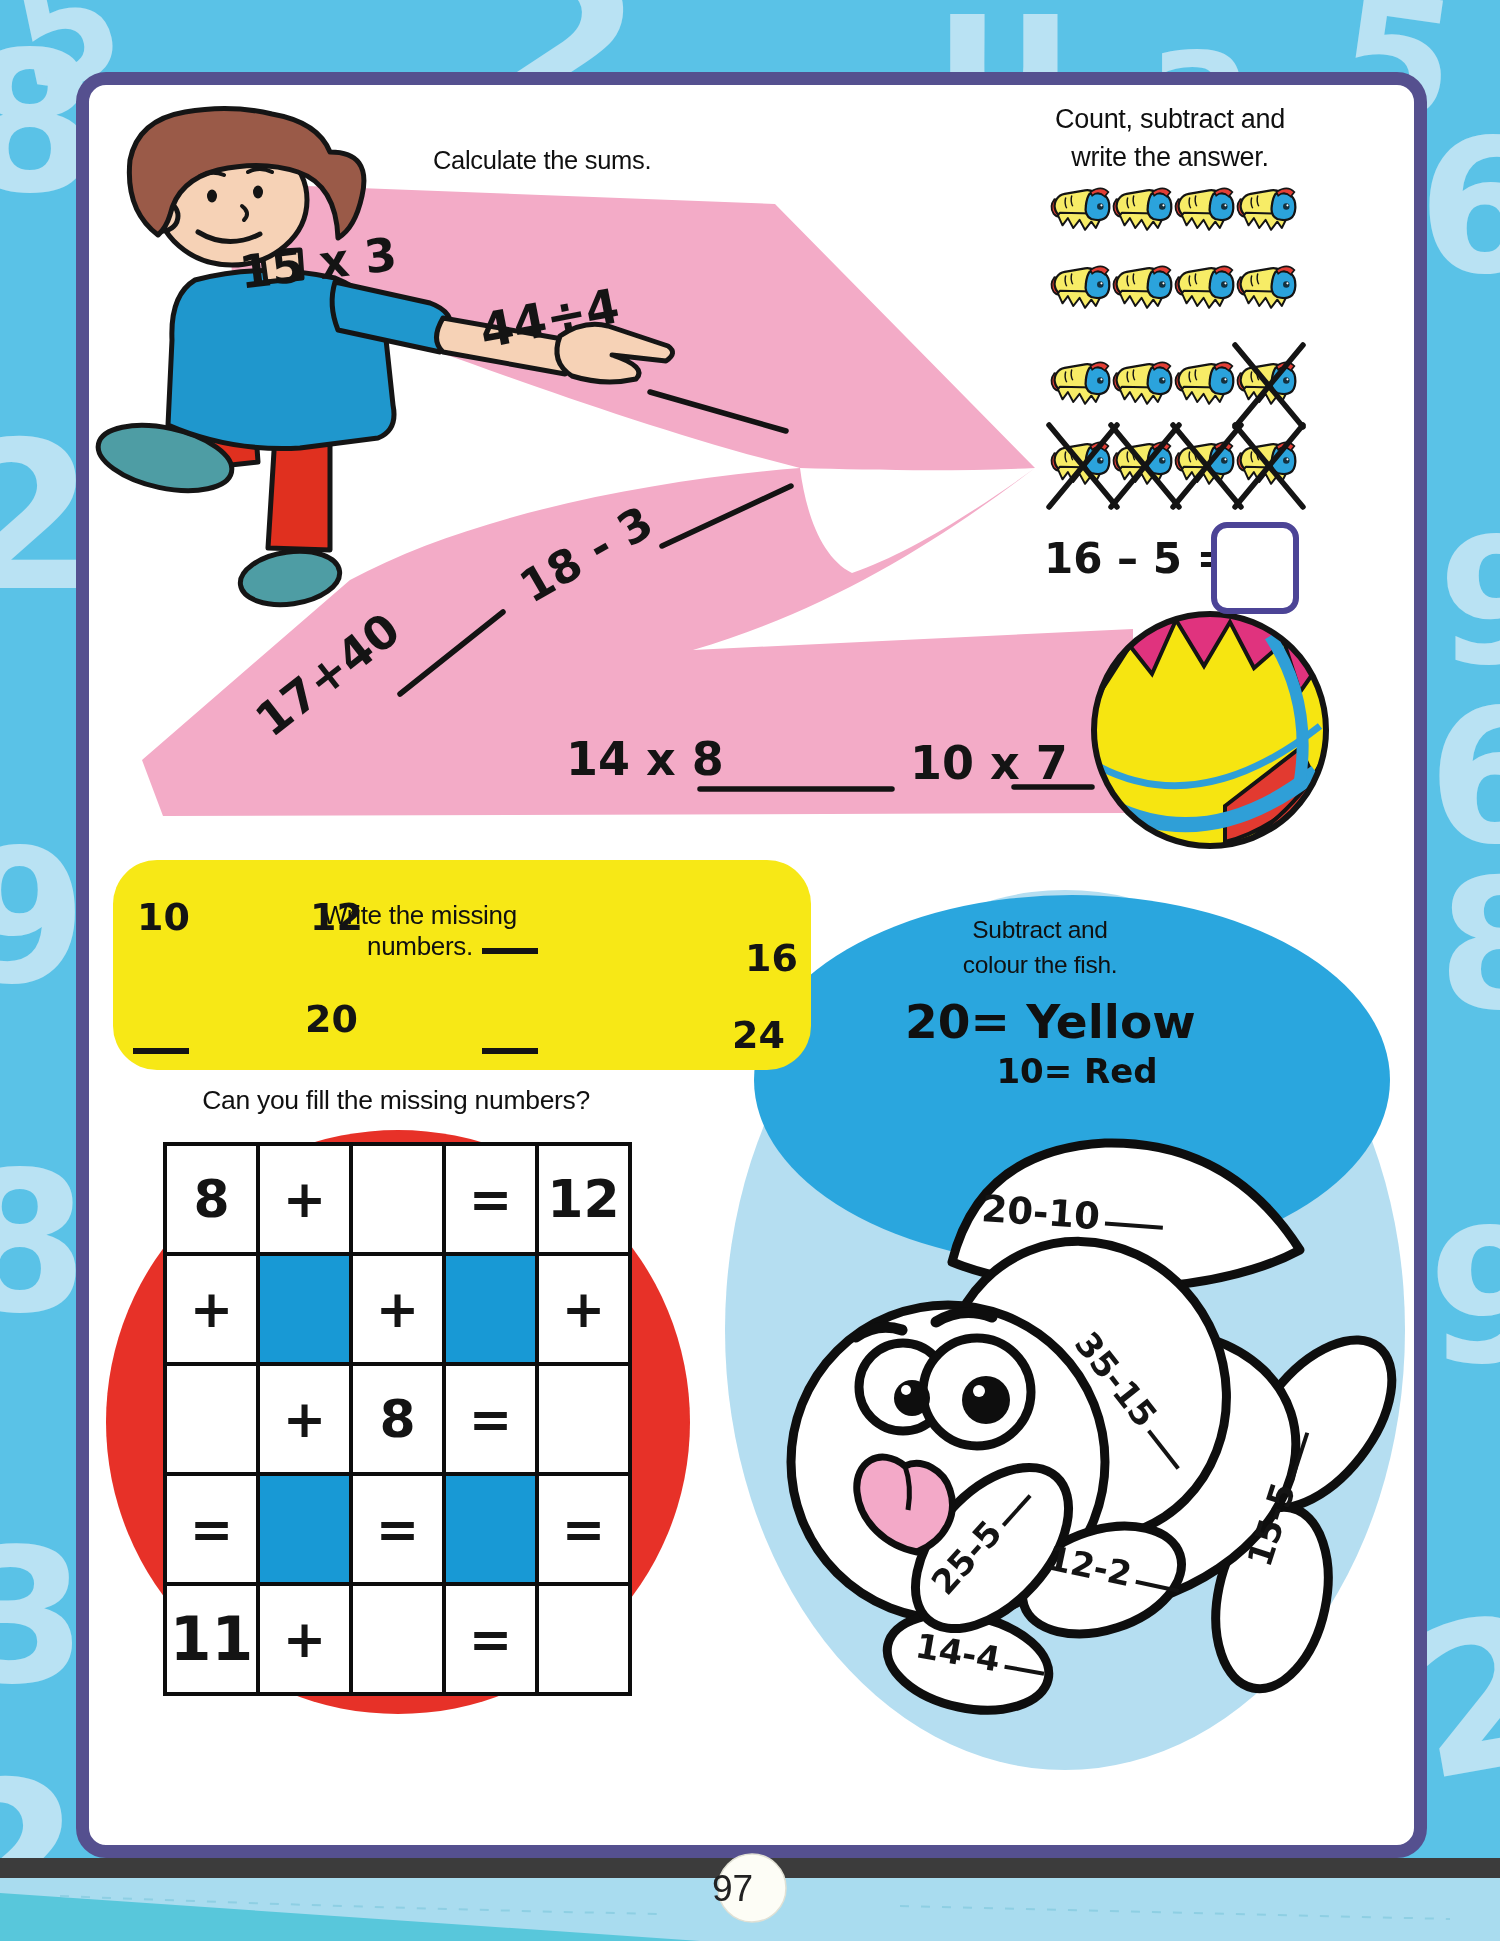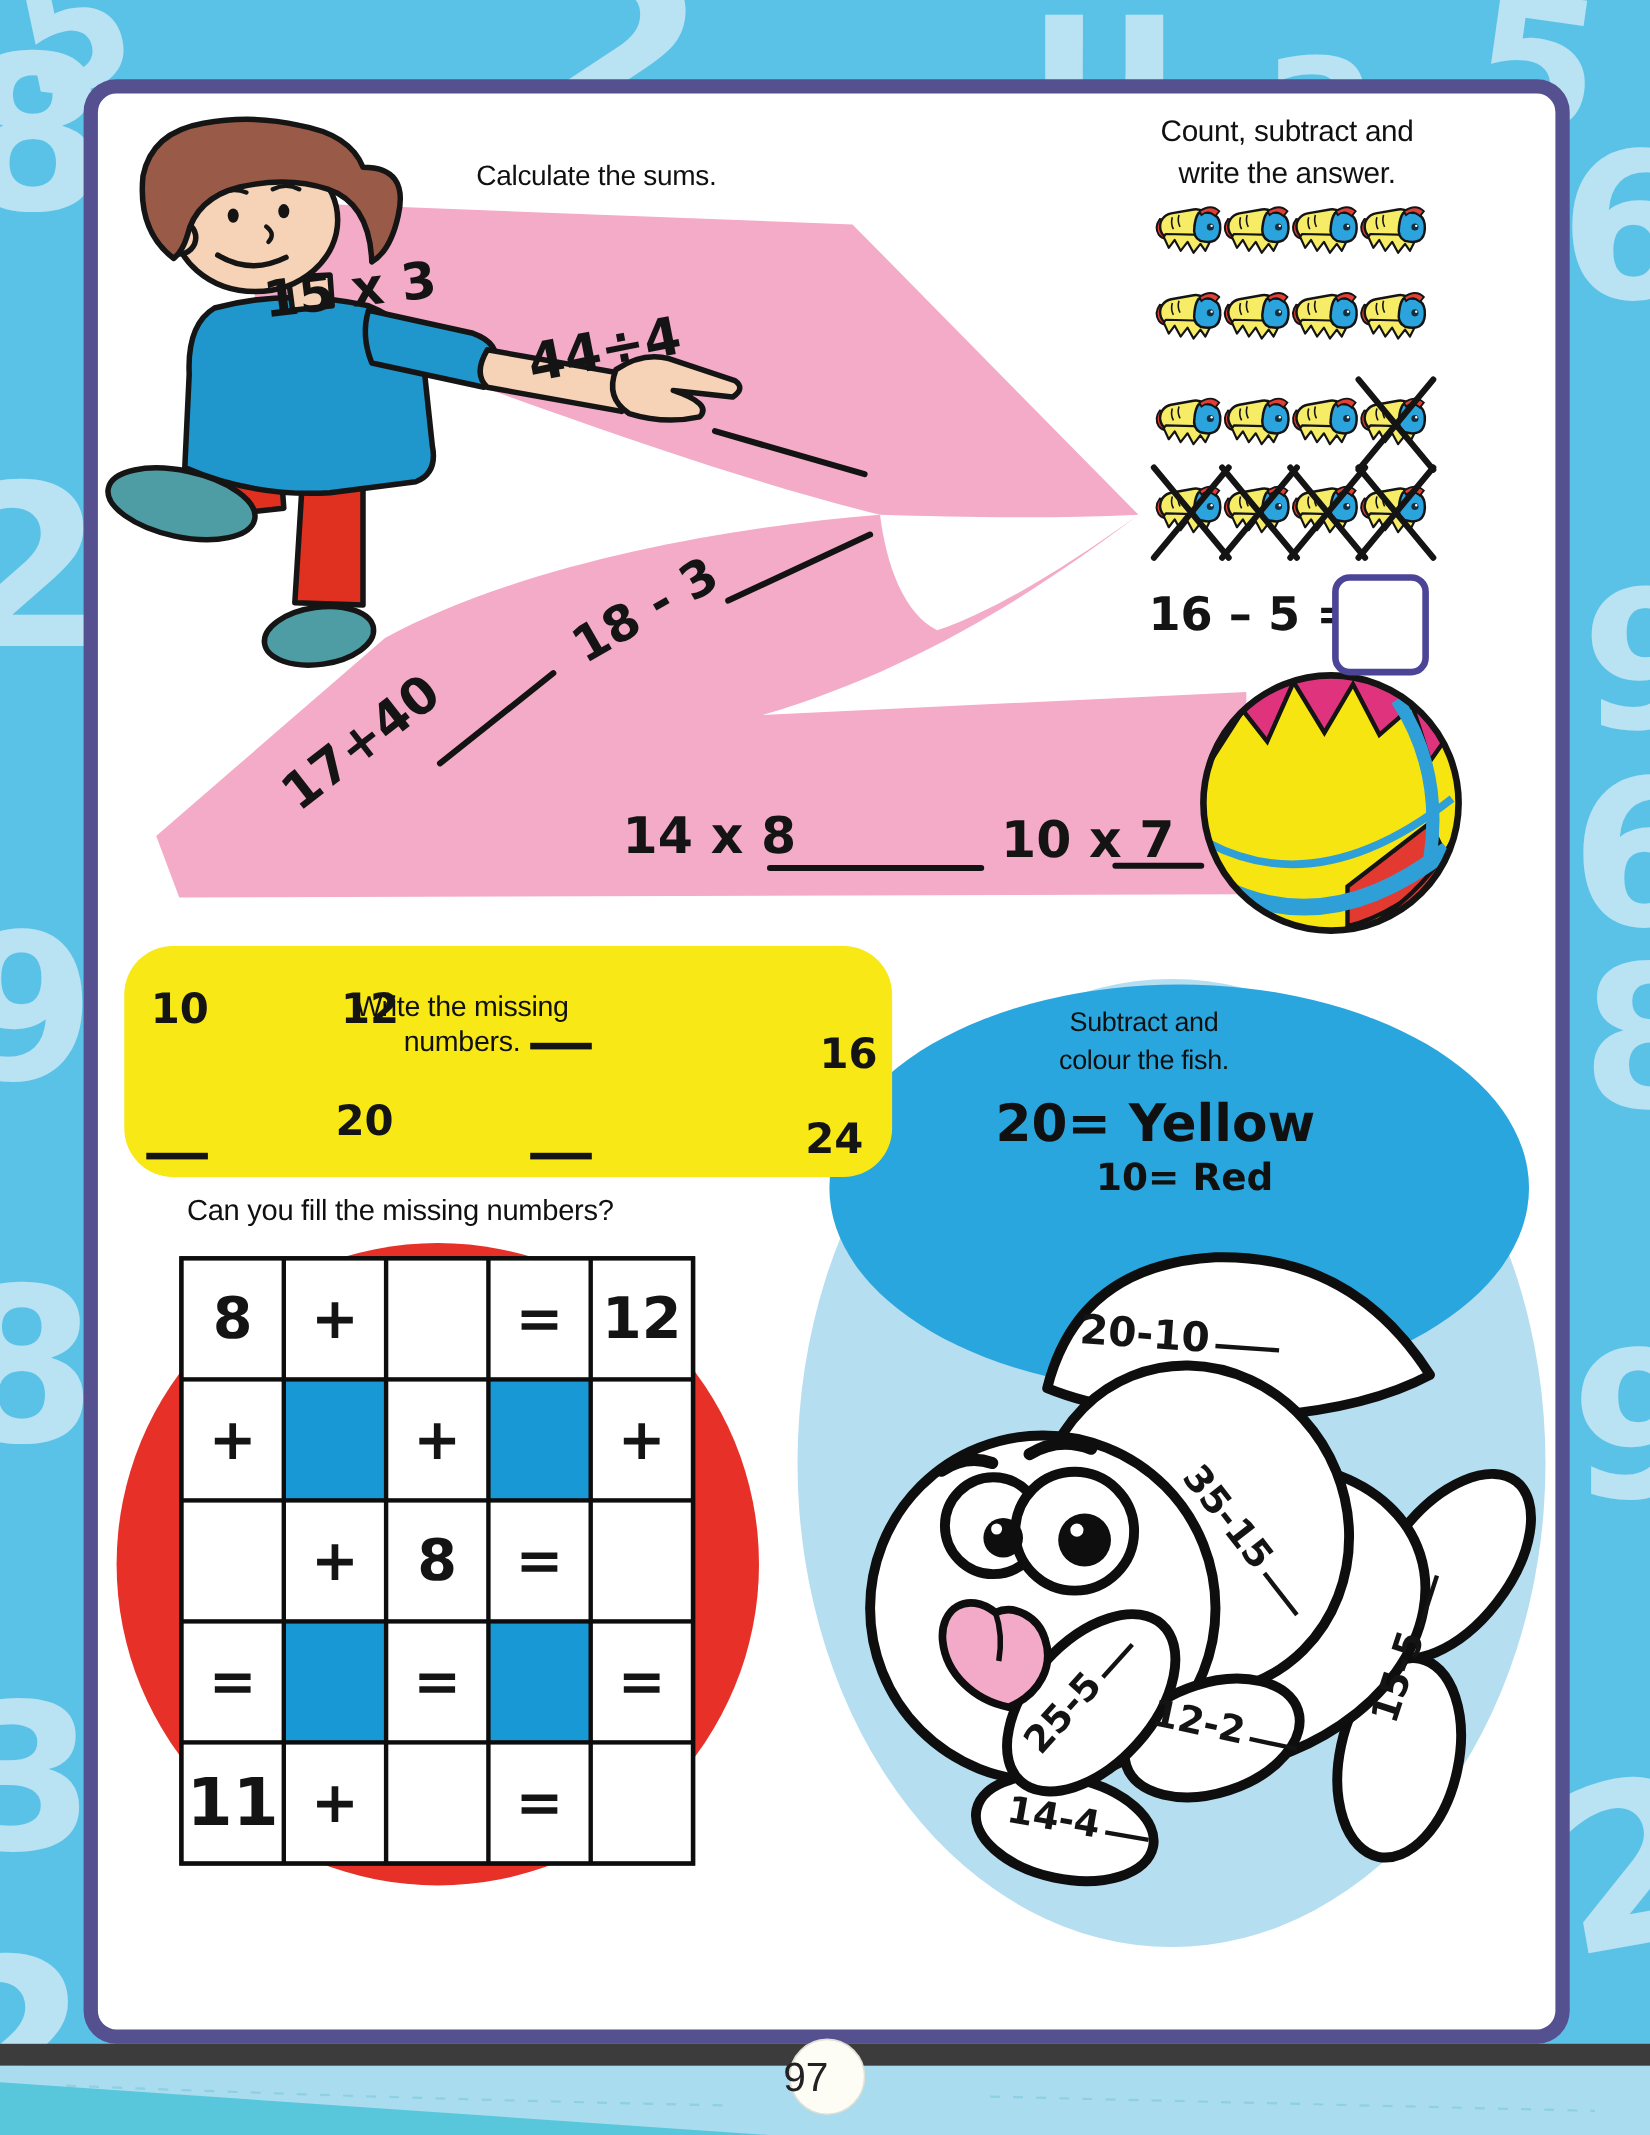--- a/index.html
+++ b/index.html
@@ -219,21 +219,21 @@
         <div class="m ynum" style="left: 197px; top: 38px;">12</div>
         <div class="yblank" style="left: 369px; top: 88px;"></div>
         <div class="m ynum" style="left: 632px; top: 38px; margin-top: 41px;">16</div>
         <div class="yblank" style="left: 20px; top: 188px;"></div>
         <div class="m ynum" style="left: 192px; top: 140px;">20</div>
         <div class="yblank" style="left: 369px; top: 188px;"></div>
         <div class="m ynum" style="left: 619px; top: 156px;">24</div>
       </div>
   </div>
 
-  <div class="txt h" style="left:170px;top:1085px;width:420px;text-align:left;font-size:26.5px;">Can you fill the missing numbers?</div>
+  <div class="txt h" style="left:170px;top:1085px;width:420px;text-align:right;font-size:26.5px;">Can you fill the missing numbers?</div>
 
   <div id="grid-puzzle">
       <div class="gcell">
         <span class="m" style="font-size: 52px;">8</span>
       </div>
       <div class="gcell">
         <span class="m" style="font-size: 52px;">+</span>
       </div>
       <div class="gcell">
         <span class="m" style="font-size: 52px;"></span>

